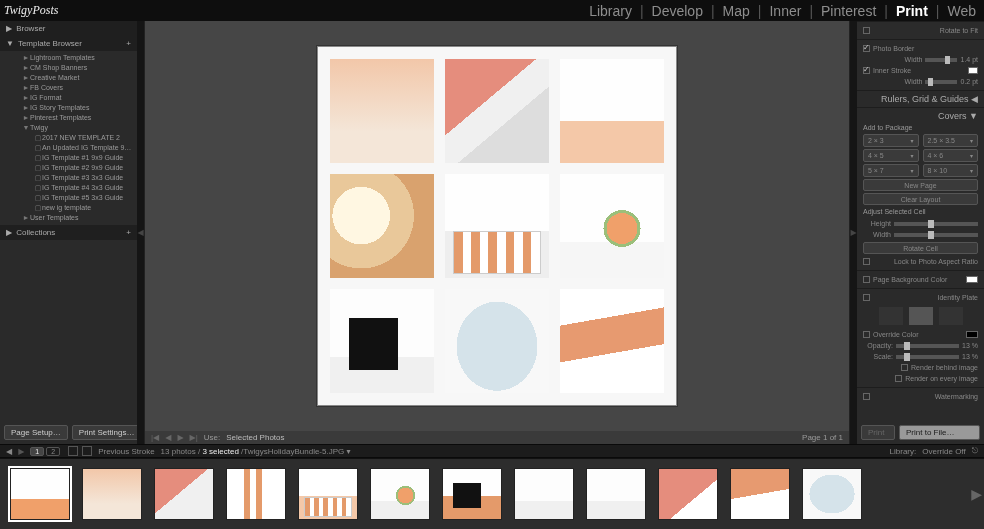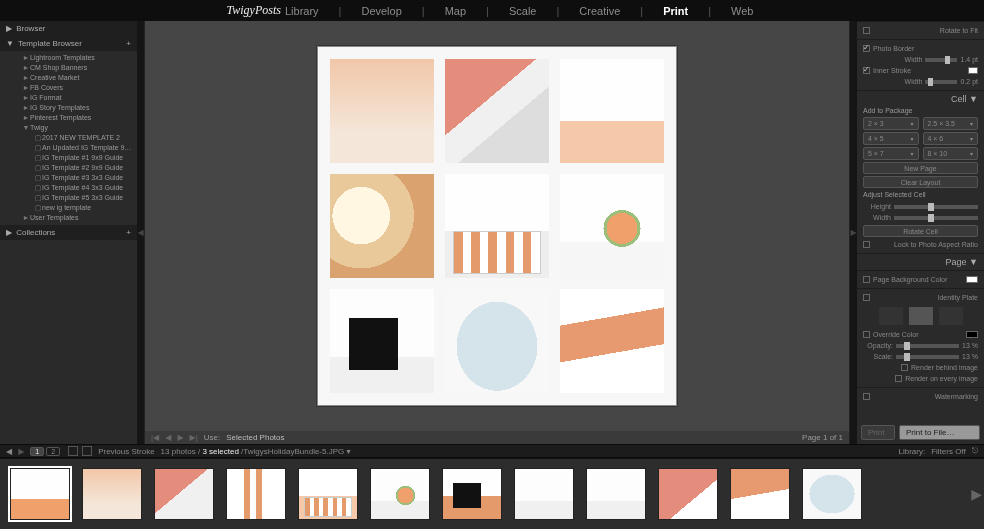--- a/index.html
+++ b/index.html
@@ -3,23 +3,23 @@
 <meta charset="utf-8">
 <style>
   :root{
     --bg0:#1a1a1a; --bg1:#2a2a2a; --bg2:#323232; --bg3:#3d3d3d; --bg4:#444;
     --fg0:#e8e8e8; --fg1:#bdbdbd; --fg2:#8d8d8d; --line:#4a4a4a;
     --accent:#e8af7d; --canvas:#f7f7f7;
   }
   *{box-sizing:border-box}
   body{margin:0;width:984px;height:529px;background:var(--bg1);font-family:"Helvetica Neue",Arial,sans-serif;color:var(--fg1);font-size:8px;overflow:hidden;position:relative}
   
-  .topbar{height:21px;background:#0e0e0e;display:flex;justify-content:center;align-items:center;padding:0 4px}
+  .topbar{height:21px;background:#0e0e0e;display:flex;justify-content:space-between;align-items:center;padding:0 4px}
   .brand{font-family:Georgia,serif;font-style:italic;font-size:12px;color:#eee}
-  .modules{display:flex;gap:16px;font-size:11px;color:var(--fg2)}
+  .modules{display:flex;gap:4px;font-size:14px;color:var(--fg2)}
   .modules .mod{padding:0 4px}
   .modules .sep{color:#555}
   .modules .active{color:#fff;font-weight:600}
   
   .mainrow{display:flex;height:calc(100% - 21px - 14px - 71px)}
   
   .leftpanel{width:137px;background:var(--bg1);display:flex;flex-direction:column}
   .collapse-strip{width:7px;background:#151515;display:flex;align-items:center;justify-content:center;color:#444}
   .panel-header{height:15px;display:flex;align-items:center;justify-content:space-between;padding:0 6px;background:#1f1f1f;color:#aaa;font-size:8px}
   .tree{flex:0 0 auto;font-size:7px;color:#9a9a9a;line-height:10px;padding:2px 0}
@@ -100,23 +100,23 @@
 
 <div class="topbar">
   <div class="brand">TwigyPosts</div>
   <div class="modules" id="module-tabs">
       <span class="mod">Library</span>
       <span class="sep">|</span>
       <span class="mod">Develop</span>
       <span class="sep">|</span>
       <span class="mod">Map</span>
       <span class="sep">|</span>
-      <span class="mod">Scale</span>
-      <span class="sep">|</span>
-      <span class="mod">Creative</span>
+      <span class="mod">Inner</span>
+      <span class="sep">|</span>
+      <span class="mod">Pinterest</span>
       <span class="sep">|</span>
       <span class="mod active">Print</span>
       <span class="sep">|</span>
       <span class="mod">Web</span>
     </div>
 </div>
 
 <div class="mainrow">
 
   <div class="leftpanel">
@@ -196,20 +196,24 @@
         </div>
         <div class="row lvl2">
           <span class="tw">►</span>
           <span>User Templates</span>
         </div>
       </div>
     <div class="panel-header">
       <span>▶</span>
       <span style="flex:1;padding-left:4px">Collections</span>
       <span>+</span>
+    </div>
+    <div class="left-footer">
+      <div class="gbtn">Page Setup…</div>
+      <div class="gbtn">Print Settings…</div>
     </div>
   </div>
   <div class="collapse-strip">◀</div>
 
   <div class="center">
     <div class="stage">
       <div class="page">
         <div class="cell c1"></div>
         <div class="cell c2"></div>
         <div class="cell c3"></div>
@@ -262,21 +266,24 @@
         </div>
       <div class="rp-row">
           <span style="flex:1;text-align:right">Width</span>
           <div class="mini-slider">
             <div class="knob" style="left:8%"></div>
           </div>
           <span>0.2 pt</span>
         </div>
     </div>
     <div class="rp-section">
-      <div class="rp-title"><span>Cell</span>&nbsp;▼</div>
+        <div class="rp-title"><span>Rulers, Grid &amp; Guides</span>&nbsp;◀</div>
+      </div>
+    <div class="rp-section">
+      <div class="rp-title"><span>Covers</span>&nbsp;▼</div>
       <div style="margin:3px 0;color:#999">Add to Package</div>
       <div id="size-btn-rows">
           <div class="btn-grid">
             <div class="cell-size-btn">
               <span>2 × 3</span>
               <span class="tri">▾</span>
             </div>
             <div class="cell-size-btn">
               <span>2.5 × 3.5</span>
               <span class="tri">▾</span>
@@ -317,23 +324,20 @@
           <div class="rp-slider">
             <div class="k"></div>
           </div>
         </div>
       <div class="smallbtn">Rotate Cell</div>
       <div class="rp-row">
           <span class="chk"></span>
           <span>Lock to Photo Aspect Ratio</span>
         </div>
     </div>
-    <div class="rp-section">
-        <div class="rp-title"><span>Page</span>&nbsp;▼</div>
-      </div>
     <div class="rp-section">
         <div class="rp-row">
           <span class="chk"></span>
           <span style="flex:1">Page Background Color</span>
           <span style="width:12px;height:7px;background:#fff;border:1px solid #666"></span>
         </div>
       </div>
     <div class="rp-section">
       <div class="rp-row">
           <span class="chk"></span>
@@ -397,21 +401,21 @@
     <span class="vi"></span>
   </span>
   <span>Previous Stroke</span>
   <span class="counts">
     <span>13 photos</span> /
     <span class="sel">3 selected</span>
     <span>/TwigysHolidayBundle-5.JPG</span> ▾
   </span>
   <span class="spacer"></span>
   <span>Library:</span>
-  <span>Filters Off</span>
+  <span>Override Off</span>
   <span>⎋</span>
 </div>
 
 <div class="filmstrip">
   <div class="thumb sel c1"></div>
   <div class="thumb c2"></div>
   <div class="thumb c3"></div>
   <div class="thumb c4"></div>
   <div class="thumb c5"></div>
   <div class="thumb c6"></div>

